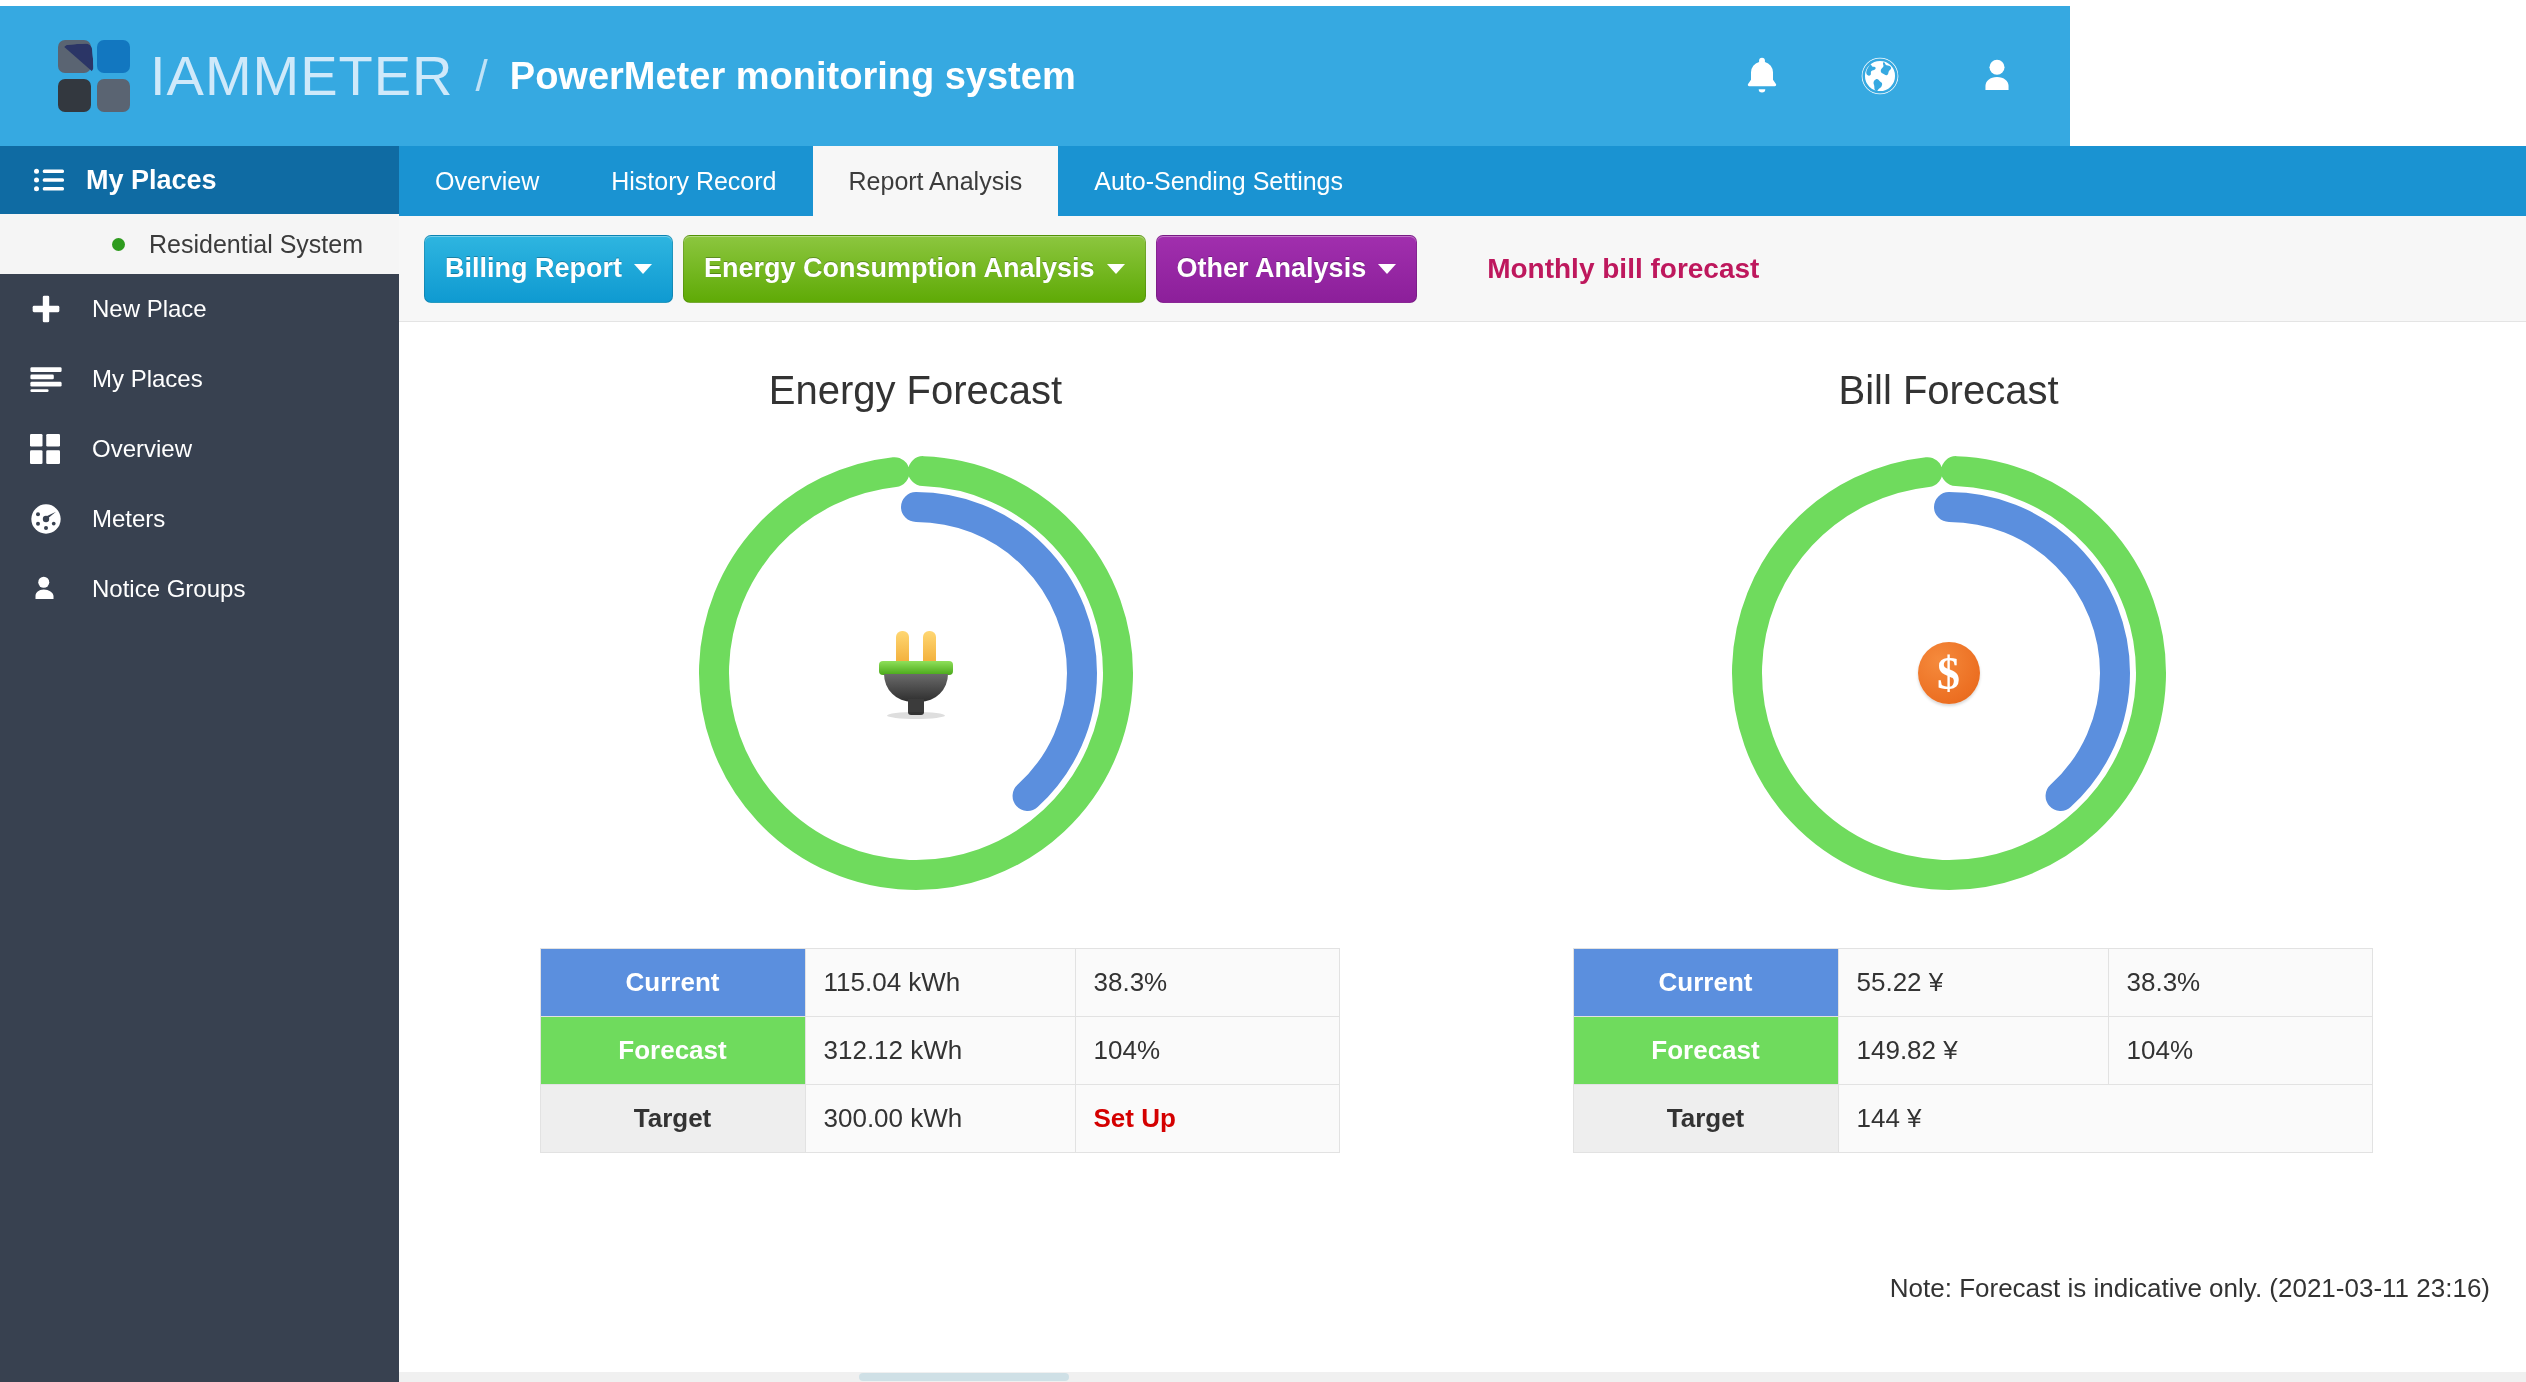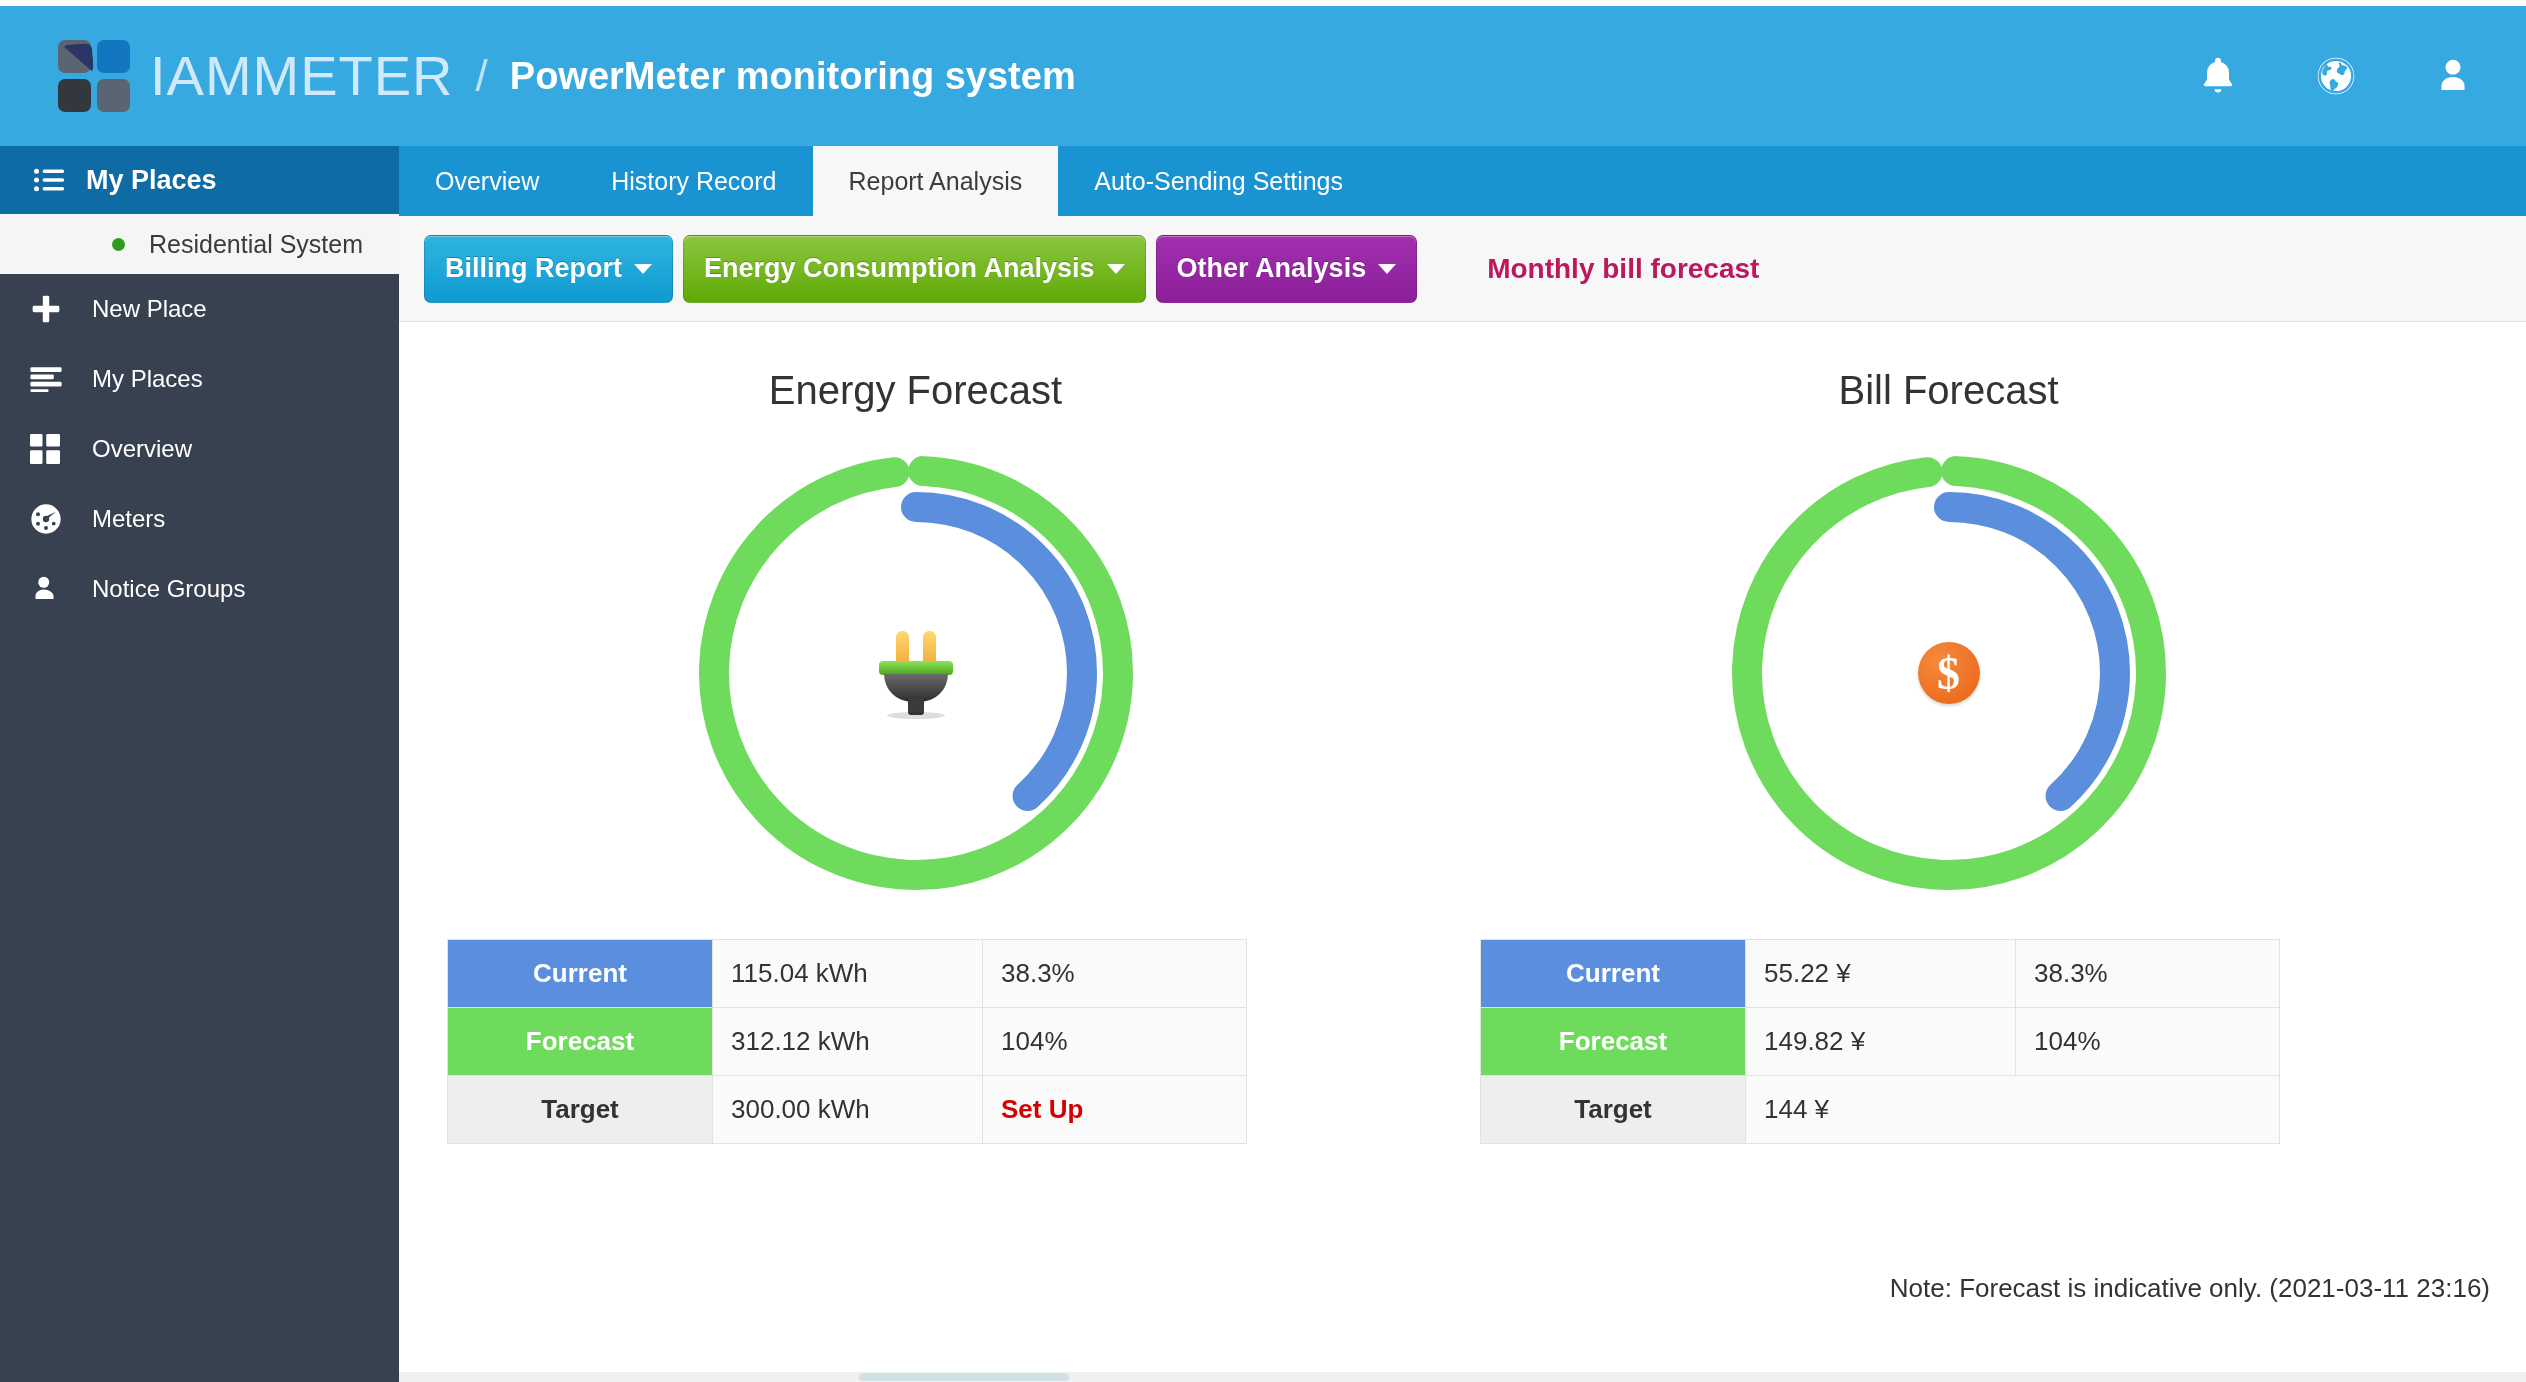--- a/index.html
+++ b/index.html
@@ -7,21 +7,21 @@
   html, body {
     width: 2526px; height: 1382px;
     font-family: "Liberation Sans", sans-serif;
     background: #ffffff;
     overflow: hidden;
   }
   .app { position: relative; width: 2526px; height: 1382px; }
 
   
   .topbar {
-    position: absolute; left: 0; top: 6px; width: 2526px; height: 140px;
+    position: absolute; left: 0; top: 6px; width: 2070px; height: 140px;
     background: #36a9e1;
     display: flex; align-items: center;
   }
   .brand { display: flex; align-items: center; margin-left: 58px; }
   .logo-mark {
     position: relative; width: 72px; height: 72px; margin-right: 20px; flex: none;
   }
   .logo-mark i { position: absolute; display: block; border-radius: 7px; }
   .lm-tl { left: 0; top: 0; width: 33px; height: 33px; background: #5a6472; }
   .lm-tr { left: 39px; top: 0; width: 33px; height: 33px; background: #1277c0; }
@@ -168,21 +168,21 @@
   .coin {
     width: 62px; height: 62px; border-radius: 50%;
     background: radial-gradient(circle at 34% 30%, #f58a3c 0%, #ec6f22 70%, #dd6417 100%);
     display: flex; align-items: center; justify-content: center;
     color: #ffffff; font-size: 46px; font-weight: bold;
     font-family: "Liberation Serif", serif;
     box-shadow: 0 2px 3px rgba(0,0,0,.16);
   }
 
   
-  .tbl-wrap { display: flex; justify-content: flex-start; margin-top: 6px; padding-left: 48px; }
+  .tbl-wrap { display: flex; justify-content: center; margin-top: 15px; padding-left: 48px; }
   table.fc {
     border-collapse: collapse; width: 800px;
     table-layout: fixed;
   }
   table.fc td {
     height: 68px; font-size: 26px; color: #333333;
     border: 1px solid #e2e2e2; padding: 0 18px; vertical-align: middle;
   }
   td.lbl { width: 265px; text-align: center; font-weight: bold; }
   td.lbl.cur { background: #5b8fde; color: #ffffff; }

